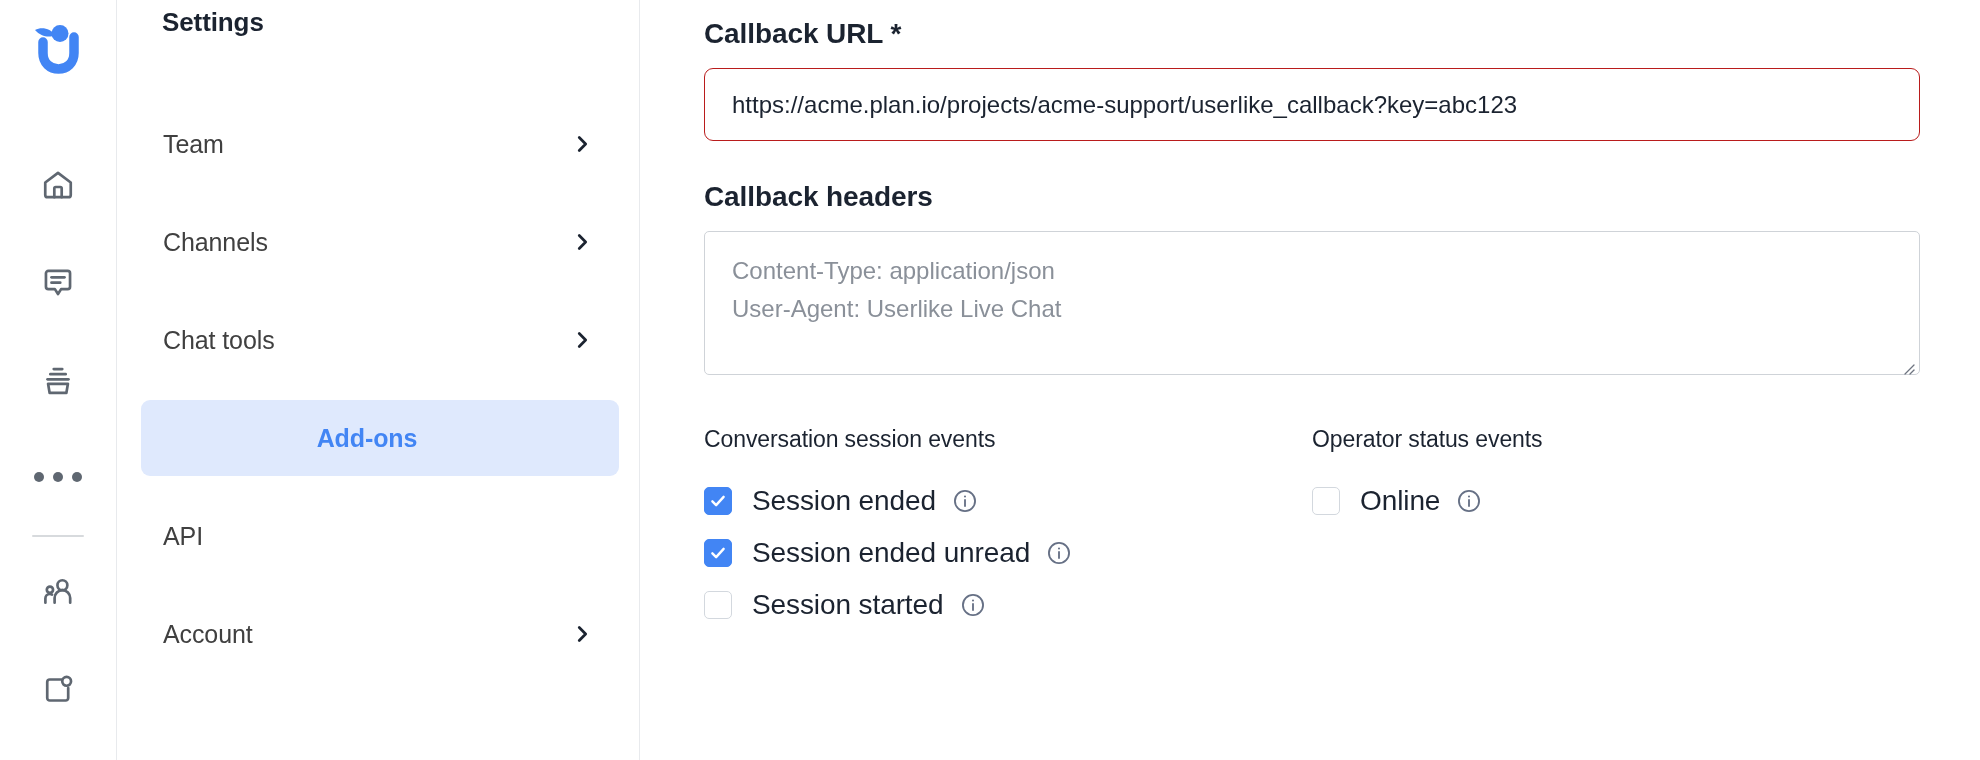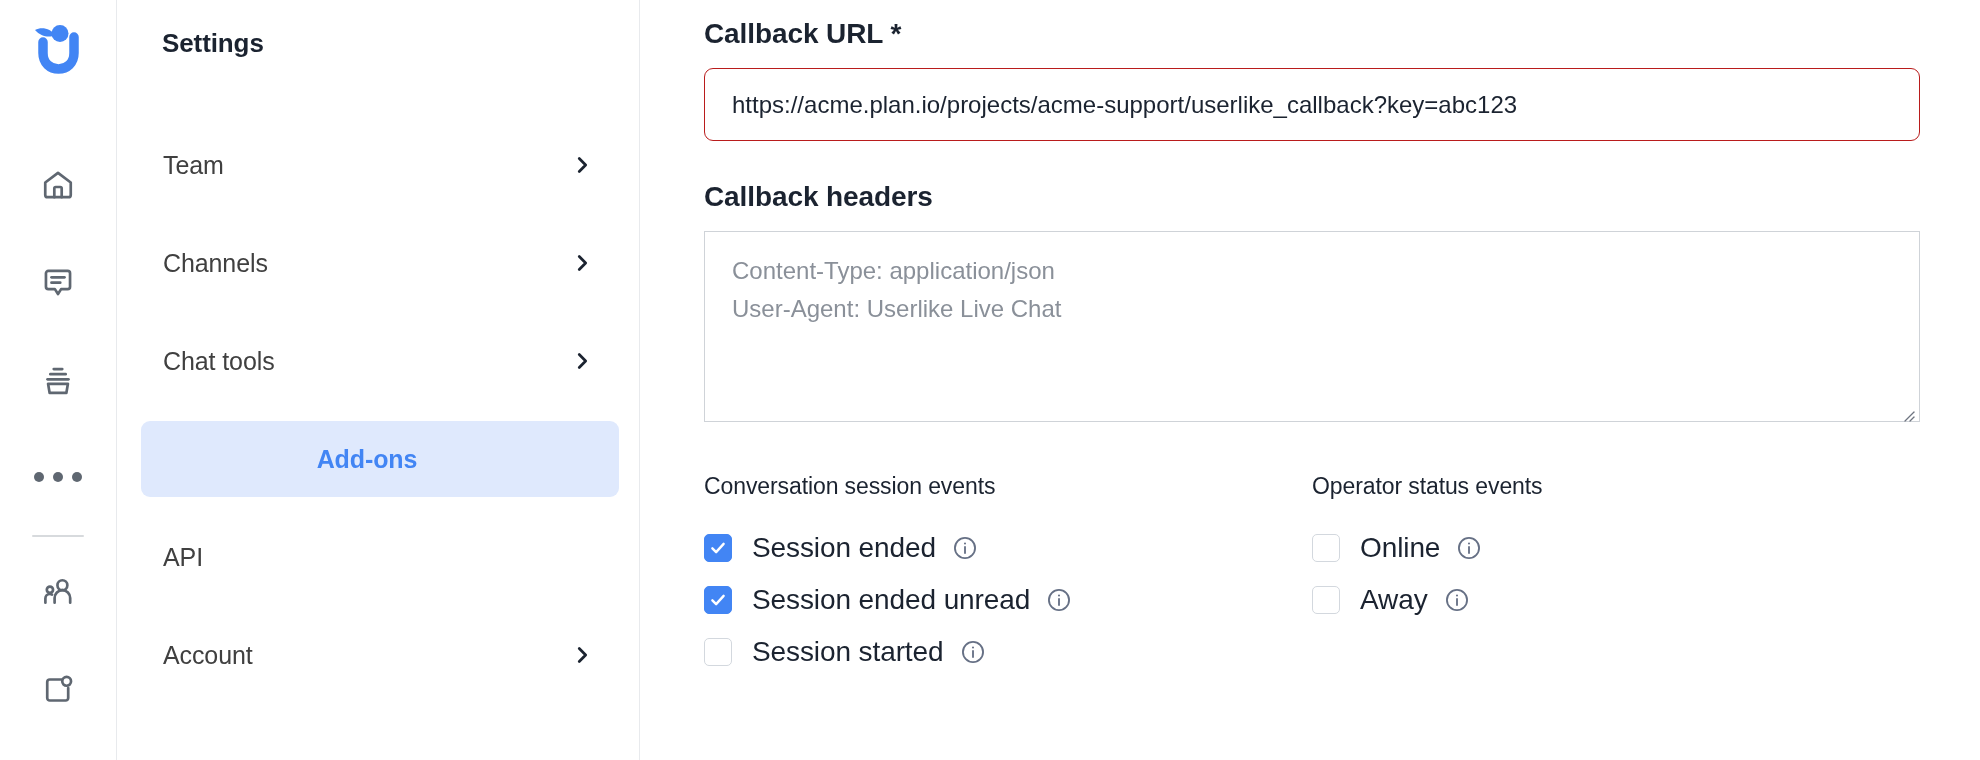--- a/index.html
+++ b/index.html
@@ -81,21 +81,21 @@
     background: #5f6771;
   }
 
   
   .settings-nav {
     width: 523px;
     flex: 0 0 523px;
     height: 760px;
     background: #ffffff;
     border-right: 1px solid #e8eaed;
-    padding-top: 28px;
+    padding-top: 7px;
     position: relative;
   }
 
   .settings-title {
     font-size: 26px;
     font-weight: bold;
     color: #1b2330;
     padding-left: 45px;
     letter-spacing: -0.1px;
   }
@@ -172,23 +172,23 @@
 
   .field-block-2 { margin-top: 40px; }
 
   .textarea-wrap {
     position: relative;
     width: 100%;
   }
 
   .text-area {
     width: 100%;
-    height: 191px;
+    height: 144px;
     border: 1px solid #cfd3d8;
-    border-radius: 0;
+    border-radius: 5px;
     background: #ffffff;
     font-family: "Liberation Sans", "DejaVu Sans", sans-serif;
     font-size: 24px;
     line-height: 38px;
     color: #1b2330;
     padding: 20px 27px;
     outline: none;
     resize: none;
     overflow: hidden;
   }
@@ -472,31 +472,18 @@
           <span class="info-icon">
             <svg width="26" height="26" viewBox="0 0 24 24" fill="none" stroke="currentColor" stroke-width="1.7" stroke-linecap="round" stroke-linejoin="round">
               <circle cx="12" cy="12" r="9.3"></circle>
               <path d="M12 11 V16.6"></path>
               <circle cx="12" cy="7.8" r="0.95" fill="currentColor" stroke="none"></circle>
             </svg>
           </span>
         </div>
 
 
-        <div class="check-row">
-          <span class="cbox">
-            
-          </span>
-          <span class="check-label">Away</span>
-          <span class="info-icon">
-            <svg width="26" height="26" viewBox="0 0 24 24" fill="none" stroke="currentColor" stroke-width="1.7" stroke-linecap="round" stroke-linejoin="round">
-              <circle cx="12" cy="12" r="9.3"></circle>
-              <path d="M12 11 V16.6"></path>
-              <circle cx="12" cy="7.8" r="0.95" fill="currentColor" stroke="none"></circle>
-            </svg>
-          </span>
-        </div>
       </div>
 
     </div>
 
   </div>
 </div>
 
 </body></html>

